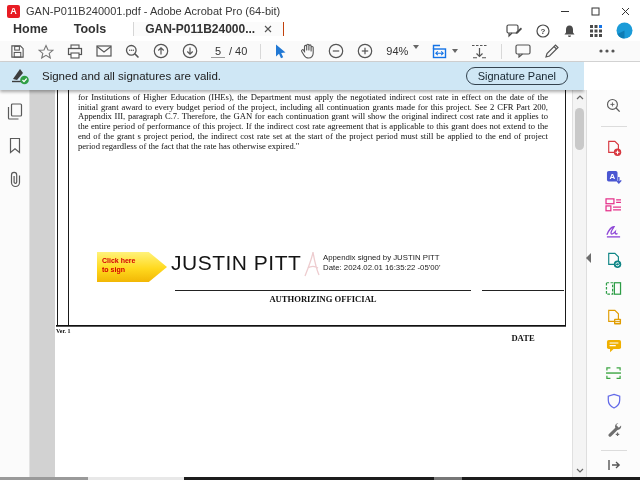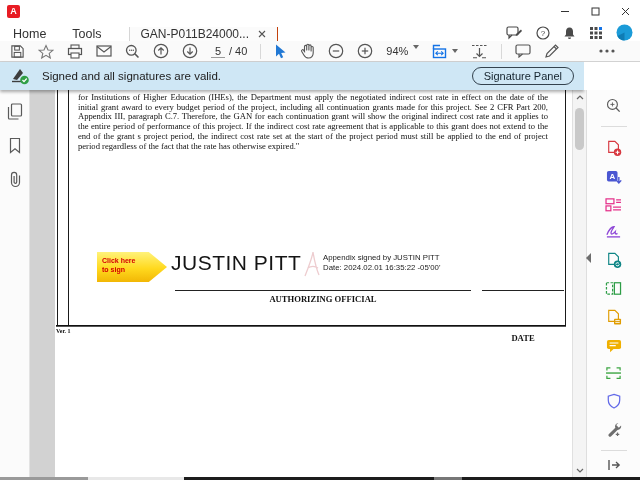--- a/index.html
+++ b/index.html
@@ -7,38 +7,38 @@
   body { font-family:"Liberation Sans", sans-serif; background:#fff; position:relative; font-size:12px; color:#333; }
 
   
   .titlebar { height:22px; display:flex; align-items:center; padding-left:7px; gap:6px; background:#fff; }
   .pdf-badge { width:13px; height:13px; background:#e81c24; border-radius:2px; color:#fff; font-size:9px; font-weight:bold; display:flex; align-items:center; justify-content:center; }
   .win-title { font-size:11px; color:#383838; }
   .win-controls { margin-left:auto; display:flex; height:22px; }
   .win-btn { width:30px; height:22px; display:flex; align-items:center; justify-content:center; color:#333; }
 
   
-  .tabrow { height:19px; display:flex; align-items:flex-end; background:#fff; }
+  .tabrow { height:19px; display:flex; align-items:flex-start; background:#fff;font-weight:bold; }
   .menu-tab { display:flex; align-items:center; padding:0 13px; font-size:12.5px; color:#323232; }
   .doc-tab { display:flex; align-items:center; gap:9px; padding:0 11px; margin-left:14px; font-size:12px; color:#323232; background:#fbfbfb; border-left:1px solid #d6d6d6; border-right:1px solid #c2410c; }
   .tabrow-right { margin-left:auto; display:flex; align-items:center; gap:13px; padding-right:7px; }
 
   
   .toolbar { height:21px; display:flex; align-items:center; gap:13px; padding:0 10px; background:#fafafa; border-bottom:1px solid #d2d2d2; }
   .sep { width:1px; height:15px; background:#d8d8d8; }
   .pageno { display:flex; align-items:center; gap:4px; font-size:11px; color:#333; }
   .pagebox { display:inline-block; min-width:14px; text-align:center; border-bottom:1px solid #9a9a9a; font-size:11px; }
   .zoomlvl { display:flex; align-items:flex-start; gap:5px; font-size:11px; color:#333; }
   .caret { width:0; height:0; border-left:3px solid transparent; border-right:3px solid transparent; border-top:4px solid #666; }
 
   
   .notifrow { height:28px; display:flex; background:#fff; position:relative; z-index:4; }
   .notifbar { width:584px; background:#cfe7f5; display:flex; align-items:center; gap:12px; padding:0 10px; box-shadow:0 2px 3px rgba(0,0,0,0.32); }
   .notif-text { font-size:11.5px; color:#222; }
-  .sig-panel-btn { margin-left:auto; height:18px; padding:0 11px; border:1px solid #33424e; border-radius:9px; background:transparent; font-size:11px; color:#15242e; display:flex; align-items:center; font-family:"Liberation Sans",sans-serif; }
+  .sig-panel-btn { margin-left:auto; margin-right:6px; height:18px; padding:0 11px; border:1px solid #33424e; border-radius:9px; background:transparent; font-size:11px; color:#15242e; display:flex; align-items:center; font-family:"Liberation Sans",sans-serif; }
 
   
   .main { height:387px; display:flex; position:relative; }
   .left-rail { width:30px; background:#fbfbfb; border-right:1px solid #e3e3e3; display:flex; flex-direction:column; align-items:center; padding-top:13px; gap:17px; }
   .doc-area { flex:1; background:#d2d2d2; position:relative; }
   .page { position:absolute; left:25px; top:0; width:536px; height:387px; background:#fff; }
 
   .vline { position:absolute; top:0; width:1px; height:235px; background:#1a1a1a; }
   .hline-bottom { position:absolute; top:235px; left:1px; width:510px; height:2px; background:#555; border-top:1px solid #111; }
 
@@ -73,20 +73,21 @@
   .taskbar-sliver .seg-b { width:96px; background:#e8e8e8; }
   .taskbar-sliver .seg-c { margin-left:250px; width:28px; background:#777; }
 
   svg { display:block; }
 </style>
 </head>
 <body>
 
 <div class="titlebar">
   <div class="pdf-badge">A</div>
+  <span class="win-title">GAN-P011B240001.pdf - Adobe Acrobat Pro (64-bit)</span>
   <div class="win-controls">
     <div class="win-btn">
       <svg width="10" height="10" viewBox="0 0 10 10">
           <line x1="1" y1="5.5" x2="9" y2="5.5" stroke="#333" stroke-width="1"></line>
         </svg>
     </div>
     <div class="win-btn">
       <svg width="9" height="9" viewBox="0 0 9 9">
           <rect x="1" y="1" width="7" height="7" fill="none" stroke="#333" stroke-width="1"></rect>
         </svg>

